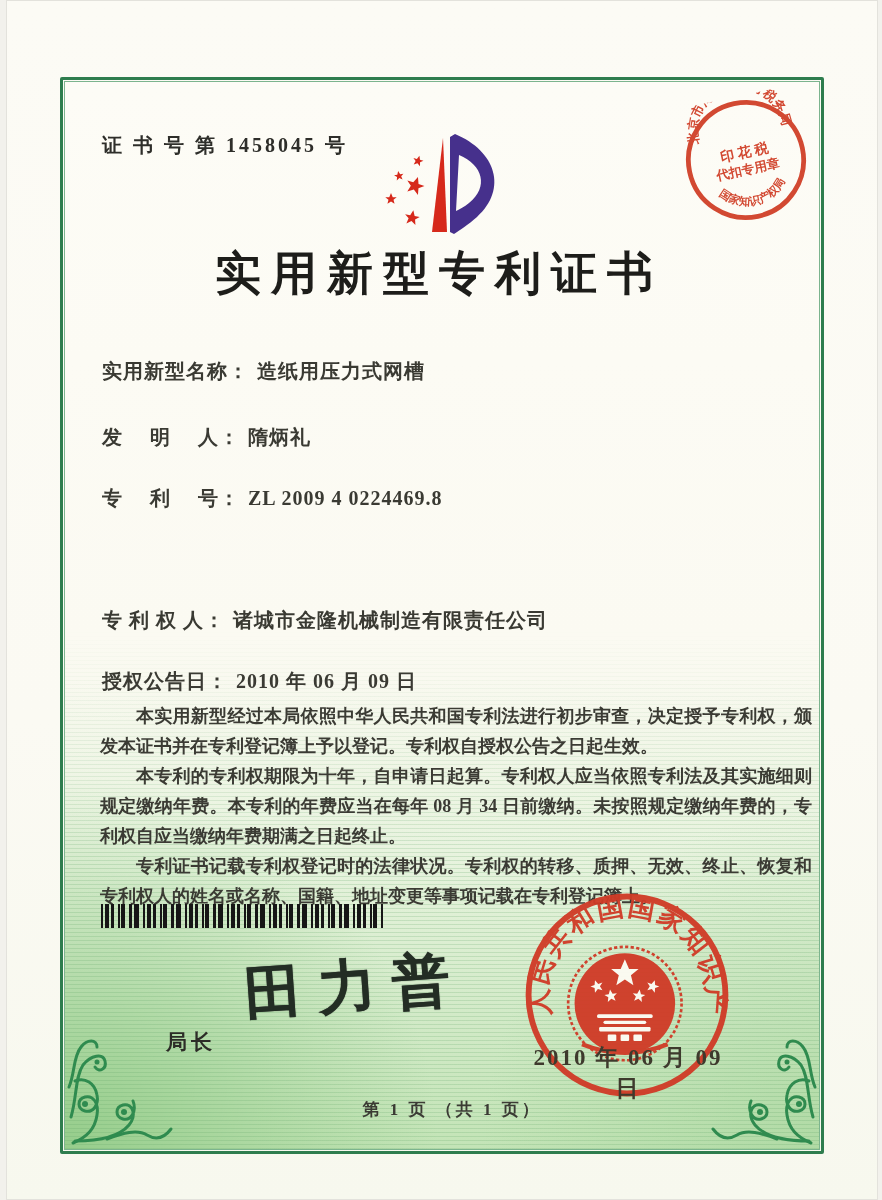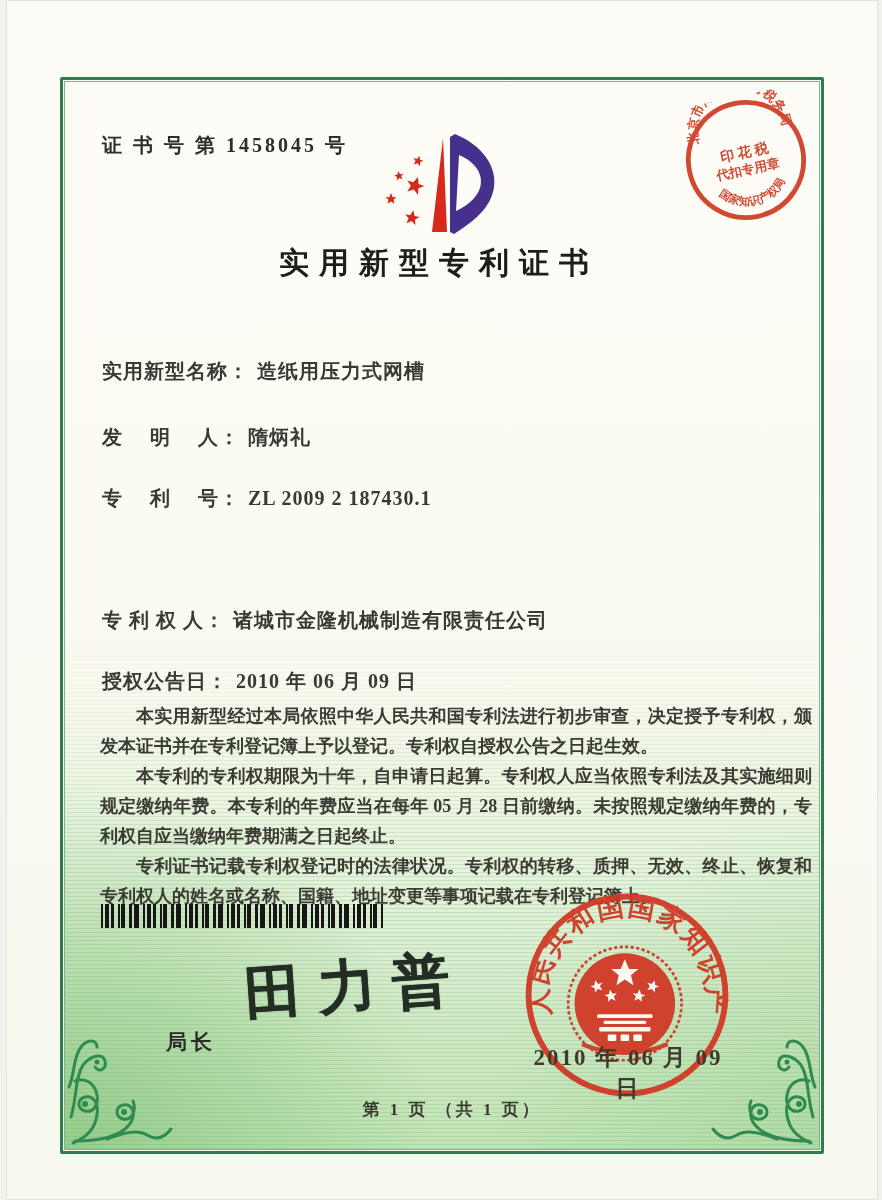--- a/index.html
+++ b/index.html
@@ -44,21 +44,21 @@
   .flourish.right{right:2px;transform:scaleX(-1);}
 
   .cert-number{
     position:absolute;left:96px;top:132px;
     font-size:20px;font-weight:600;letter-spacing:3px;color:#2e2e2a;
   }
   .logo{position:absolute;left:378px;top:130px;width:130px;height:122px;}
   .stamp{position:absolute;left:676px;top:96px;width:128px;height:128px;transform:rotate(-12deg);opacity:.92;}
   .title{
     position:absolute;left:54px;top:243px;width:758px;text-align:center;
-    font-size:30px;font-weight:900;letter-spacing:10px;color:#1d1d1a;
+    font-size:46px;font-weight:900;letter-spacing:10px;color:#1d1d1a;
   }
   .field{
     position:absolute;left:96px;width:700px;
     font-size:20px;font-weight:700;color:#3a3a33;letter-spacing:1px;
   }
   .field .value{margin-left:8px;}
   .f0{top:358px}.f1{top:424px}.f2{top:485px}.f3{top:546px}.f4{top:607px}.f5{top:668px}
 
   .paras{
     position:absolute;left:94px;top:701px;width:712px;
@@ -174,32 +174,32 @@
 
   <div class="title">实用新型专利证书</div>
 
   <div class="field f1">
     <span class="label">发　 明　 人：</span><span class="value">隋炳礼</span>
   </div>
   <div class="field f0">
     <span class="label">实用新型名称：</span><span class="value">造纸用压力式网槽</span>
   </div>
   <div class="field f2">
-    <span class="label">专　 利　 号：</span><span class="value">ZL 2009 2 187430.1</span>
+    <span class="label">专　 利　 号：</span><span class="value">ZL 2009 4 0224469.8</span>
   </div>
   <div class="field f4">
     <span class="label">专 利 权 人：</span><span class="value">诸城市金隆机械制造有限责任公司</span>
   </div>
   <div class="field f5">
     <span class="label">授权公告日：</span><span class="value">2010 年 06 月 09 日</span>
   </div>
 
   <div class="paras">
     <p>本实用新型经过本局依照中华人民共和国专利法进行初步审查，决定授予专利权，颁发本证书并在专利登记簿上予以登记。专利权自授权公告之日起生效。</p>
-    <p>本专利的专利权期限为十年，自申请日起算。专利权人应当依照专利法及其实施细则规定缴纳年费。本专利的年费应当在每年 05 月 28 日前缴纳。未按照规定缴纳年费的，专利权自应当缴纳年费期满之日起终止。</p>
+    <p>本专利的专利权期限为十年，自申请日起算。专利权人应当依照专利法及其实施细则规定缴纳年费。本专利的年费应当在每年 08 月 34 日前缴纳。未按照规定缴纳年费的，专利权自应当缴纳年费期满之日起终止。</p>
     <p>专利证书记载专利权登记时的法律状况。专利权的转移、质押、无效、终止、恢复和专利权人的姓名或名称、国籍、地址变更等事项记载在专利登记簿上。</p>
   </div>
 
   <div class="barcode"></div>
 
   <div class="sig-role">局长</div>
   <div class="sig-name">田力普</div>
 
   <svg class="seal" viewBox="0 0 200 200">
     <circle cx="100" cy="100" r="92" fill="none" stroke="#d03a26" stroke-width="5.5"></circle>

